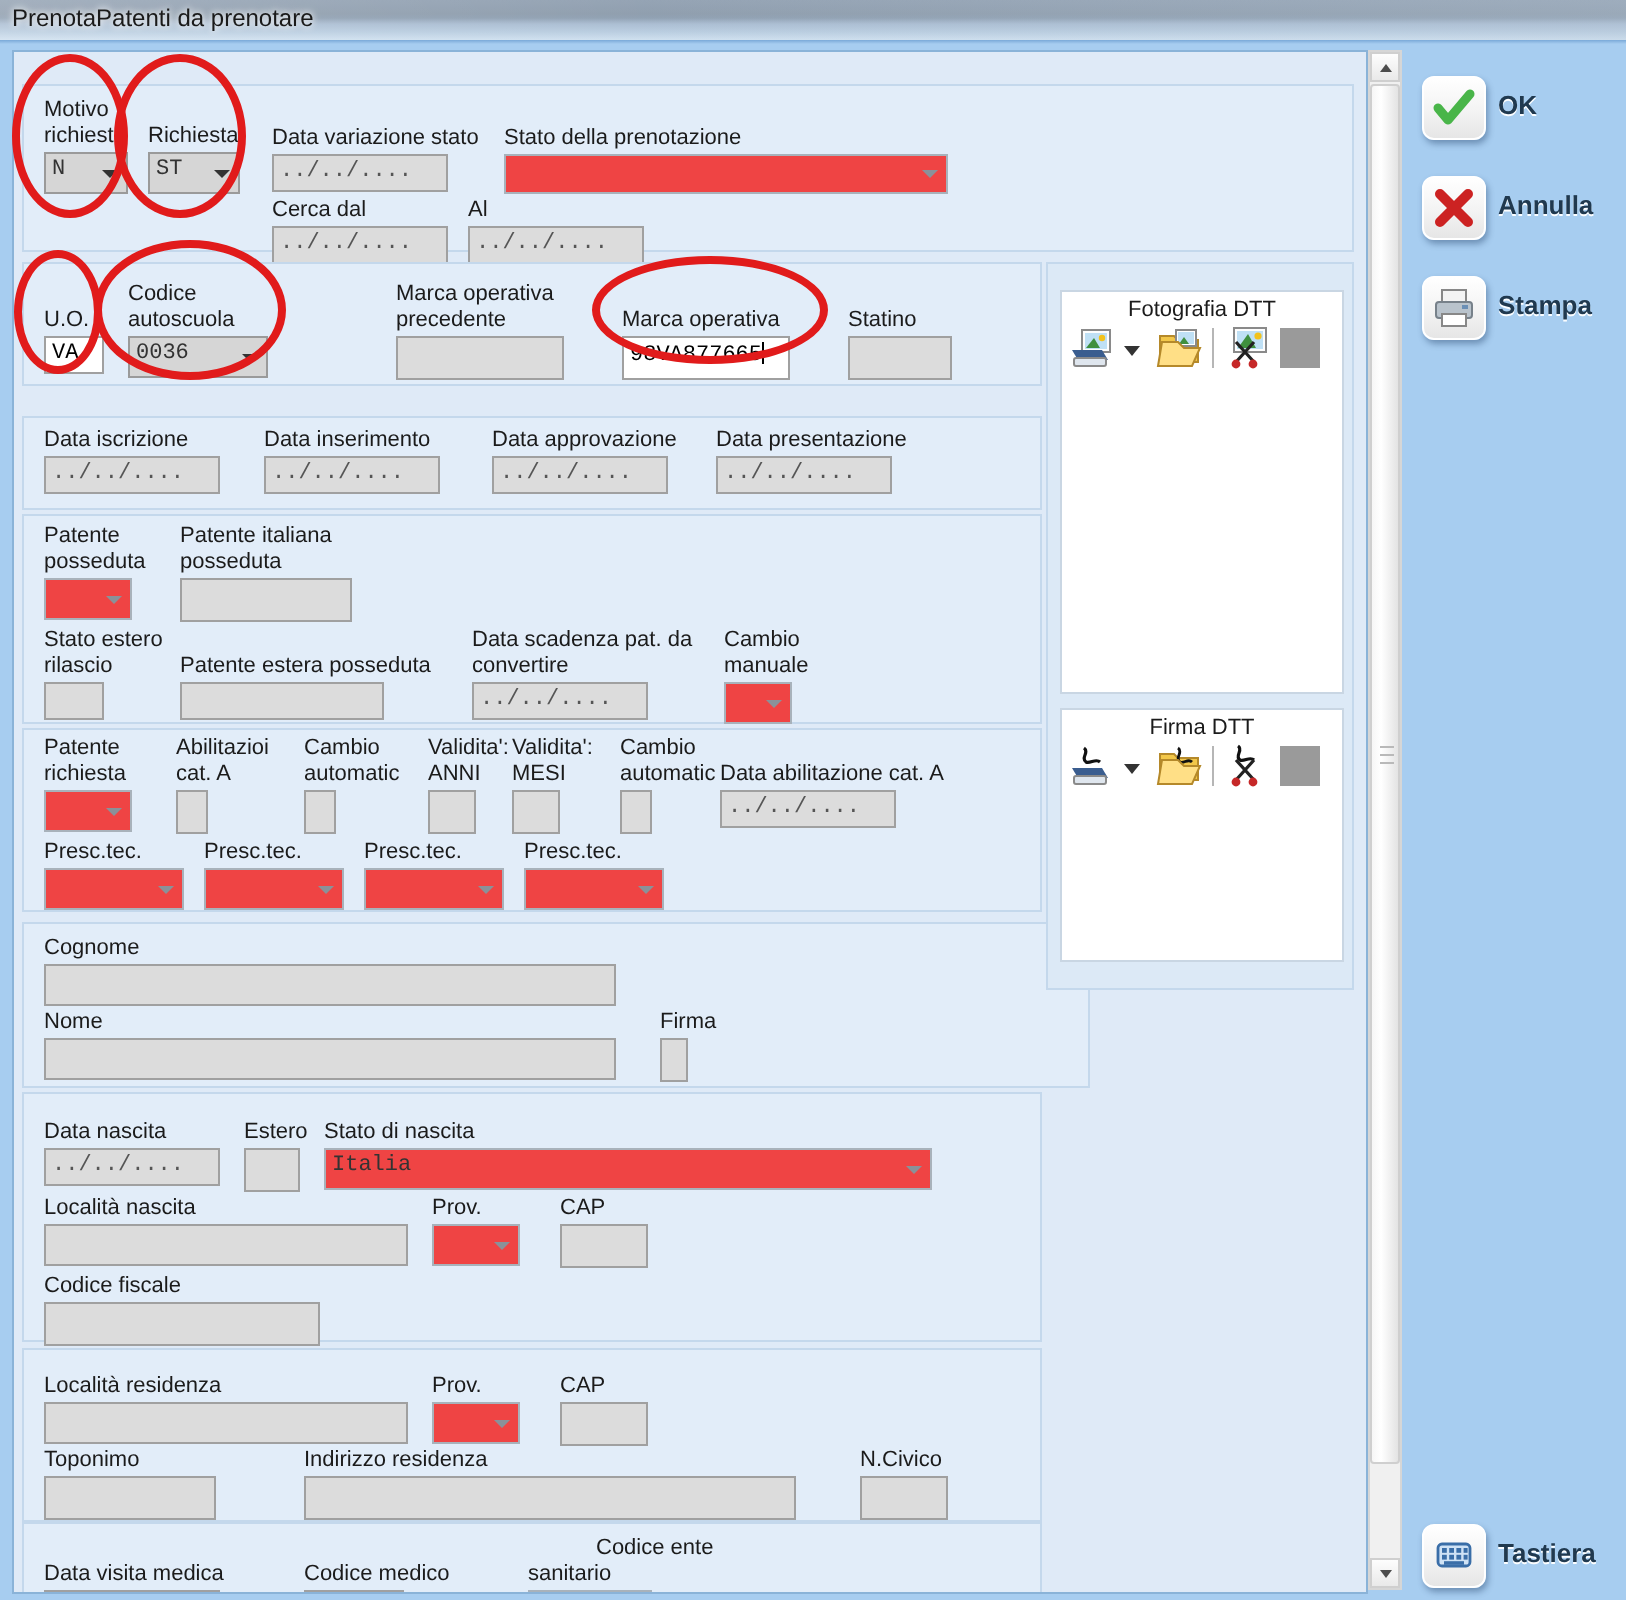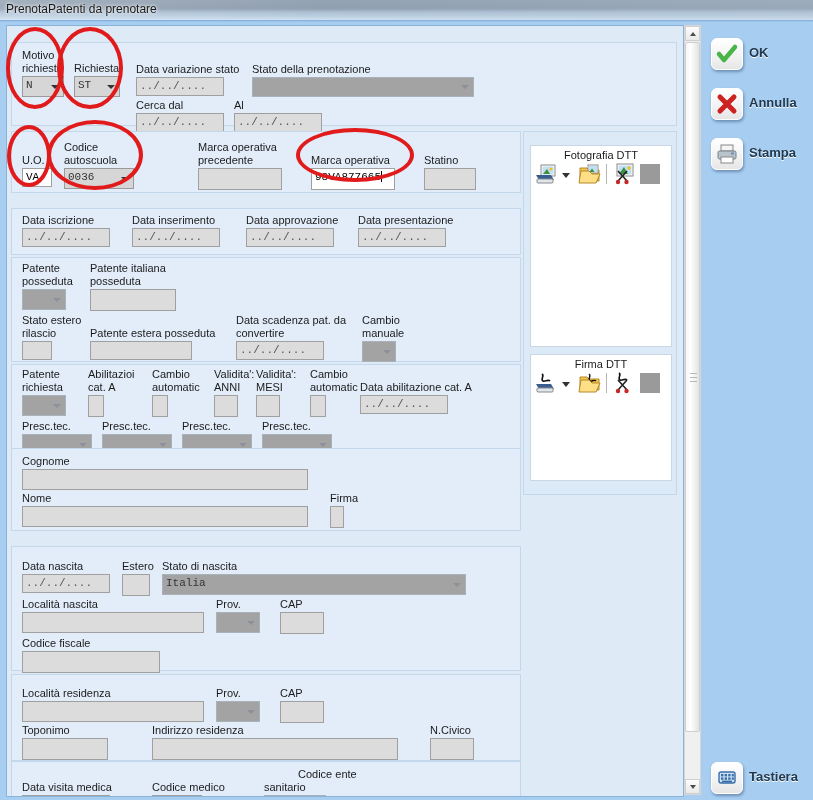--- a/index.html
+++ b/index.html
@@ -53,21 +53,21 @@
   }
   
   .fld{
     position:absolute;background:#dcdcdc;border:1px solid #a0a0a0;
     box-sizing:border-box;font-family:"Liberation Mono", monospace;
     font-size:11px;color:#555;padding:2px 3px;overflow:hidden;white-space:nowrap;
   }
   .fld.white{background:#ffffff;color:#000;}
   
   .combo{
-    position:absolute;background:#a3a3a3;border:1px solid #a8b2bb;
+    position:absolute;background:#ef4444;border:1px solid #a8b2bb;
     box-sizing:border-box;font-family:"Liberation Mono", monospace;
     font-size:11px;color:#333;padding:2px 3px;overflow:hidden;white-space:nowrap;
   }
   .combo.grey{background:#d6d6d6;border-color:#9a9a9a;}
   .combo .arw{
     position:absolute;right:4px;top:50%;margin-top:-2px;
     width:0;height:0;border-left:4px solid transparent;border-right:4px solid transparent;
     border-top:4px solid #8a9199;
   }
   .combo.grey .arw{border-top-color:#333;}
@@ -293,21 +293,21 @@
           <span class="arw"></span>
         </div>
 
         <div class="lbl" style="left:250px;top:56px;">Presc.tec.</div>
         <div class="combo" style="left:250px;top:69px;width:70px;height:21px;">
           <span></span>
           <span class="arw"></span>
         </div>
       </div>
 
-      <div class="section" style="left:4px;top:422px;width:508px;height:81px;">
+      <div class="section" style="left:4px;top:435px;width:508px;height:81px;padding-left:24px;">
         <div class="lbl" style="left:10px;top:7px;">Cognome</div>
         <div class="fld" style="left:10px;top:20px;width:286px;height:21px;"></div>
 
         <div class="lbl" style="left:10px;top:44px;">Nome</div>
         <div class="fld" style="left:10px;top:57px;width:286px;height:21px;"></div>
 
         <div class="lbl" style="left:318px;top:44px;">Firma</div>
         <div class="fld" style="left:318px;top:57px;width:14px;height:22px;"></div>
       </div>
 

